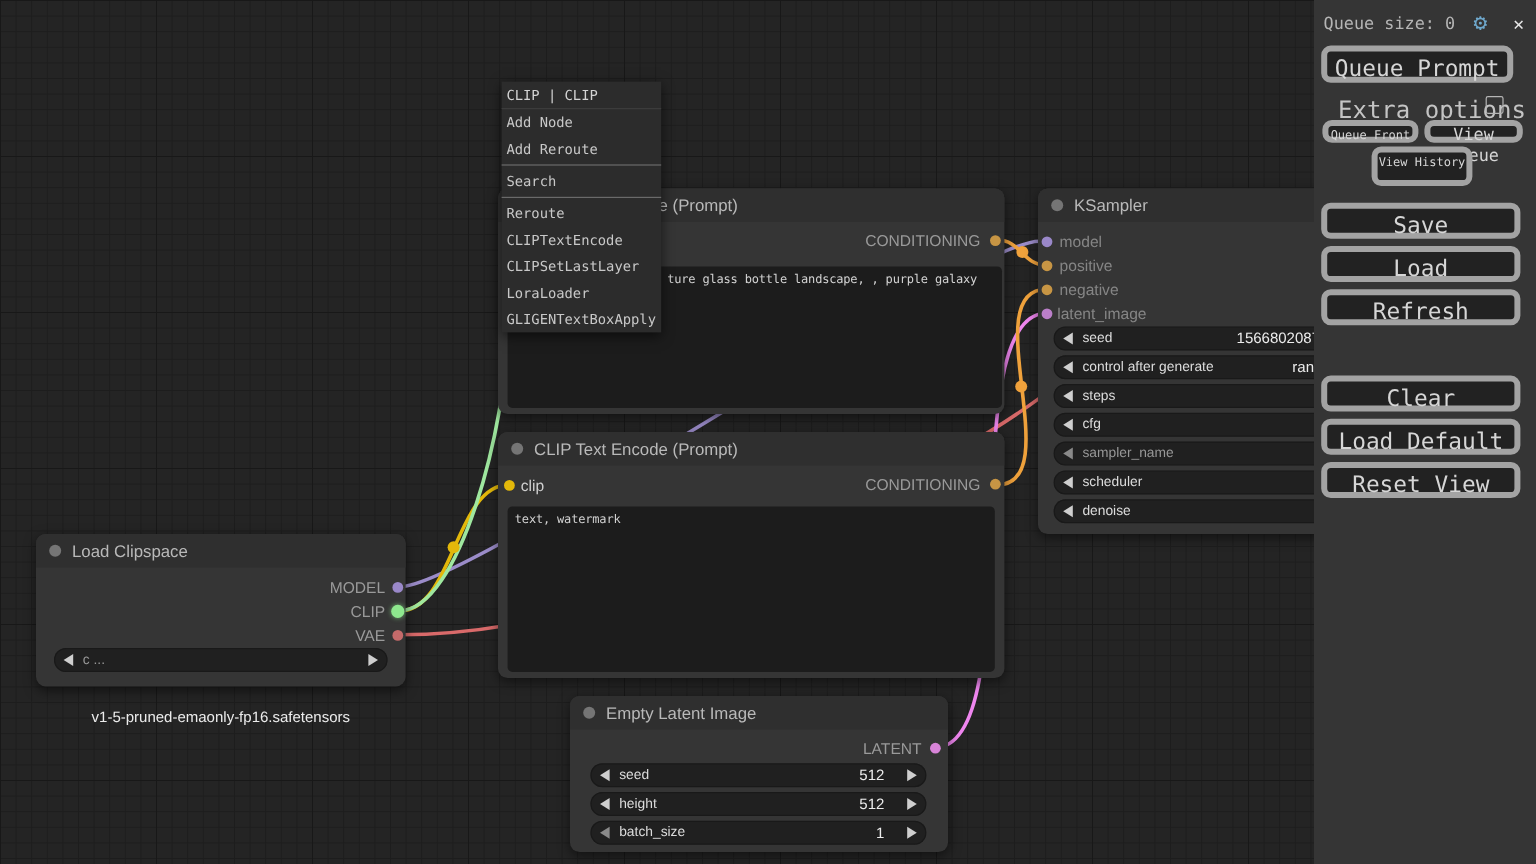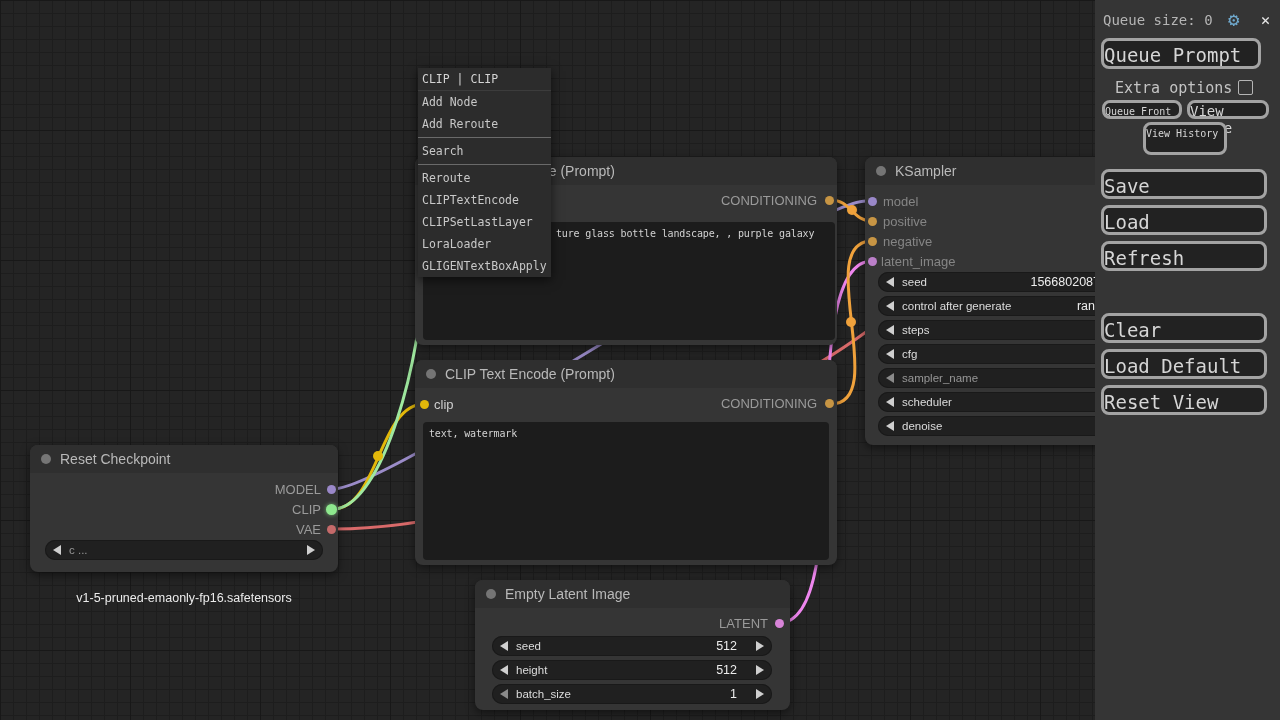--- a/index.html
+++ b/index.html
@@ -60,24 +60,24 @@
   .ctxmenu .msep{height:1px;background:#6a6a6a;margin:2px 0;}
 
   
   .sidebar{position:absolute;left:1095px;top:0;width:185px;height:720px;z-index:20;
     background:#353535;font-family:"DejaVu Sans Mono",monospace;}
   .qrow{position:absolute;left:8px;top:10px;width:170px;height:22px;}
   .qsize{position:absolute;left:0;top:2px;font-size:14px;color:#b5b5b5;white-space:nowrap;}
   .gear{position:absolute;left:125px;top:-2px;font-size:19px;color:#6fa8cc;cursor:pointer;}
   .closex{position:absolute;left:158px;top:1px;font-size:15px;font-weight:bold;color:#e8e8e8;
     cursor:pointer;}
-  .btn{position:absolute;background:#222;border:3px solid #a3a3a3;border-radius:8px;color:#d6d6d6;
-    cursor:pointer;box-sizing:border-box;}
+  .btn{position:absolute;background:#222;border:5px solid #a3a3a3;border-radius:8px;color:#d6d6d6;
+    text-align:center;cursor:pointer;box-sizing:border-box;}
   .btn-queue{left:6px;top:38px;width:160px;height:31px;font-size:19px;line-height:29px;}
-  .extra{position:absolute;left:20px;top:79px;font-size:15px;color:#c4c4c4;white-space:nowrap;}
+  .extra{position:absolute;left:20px;top:79px;font-size:20px;color:#c4c4c4;white-space:nowrap;}
   .chk{position:absolute;left:143px;top:80px;width:13px;height:13px;border:1.5px solid #b5b5b5;
     border-radius:2px;background:transparent;cursor:pointer;}
   .btn-qf{left:7px;top:100px;width:80px;height:19px;font-size:10px;line-height:17px;}
   .btn-vq{left:92px;top:100px;width:82px;height:19px;font-size:14px;line-height:17px;}
   .btn-vh{left:48px;top:122px;width:84px;height:33px;font-size:10px;line-height:14px;
     padding-top:2px;}
   .btn-big{left:6px;top:0;width:166px;height:30px;font-size:19px;line-height:28px;}
 </style>
 </head>
 <body>
@@ -117,21 +117,21 @@
     <div class="dot c-clip" style="left:5px;top:40px;"></div>
     <div class="slotlabel bright" style="left:19px;top:37px;">clip</div>
     <div class="slotlabel" style="right:20px;top:36px;">CONDITIONING</div>
     <div class="dot c-cond" style="right:3px;top:39px;"></div>
     <div class="textarea" style="left:8px;top:62px;width:394px;height:126px;">text, watermark</div>
   </div>
 
   <div class="node" style="left:30px;top:445px;width:308px;height:127px;">
     <div class="titlebar">
       <div class="titledot"></div>
-      <div class="title">Reset Checkpoint</div>
+      <div class="title">Load Clipspace</div>
     </div>
     <div class="slotlabel" style="right:17px;top:37px;">MODEL</div>
     <div class="dot c-model" style="right:2px;top:40px;"></div>
     <div class="slotlabel" style="right:17px;top:57px;">CLIP</div>
     <div class="dot c-clip-hl" style="right:1px;top:59px;width:11px;height:11px;"></div>
     <div class="slotlabel" style="right:17px;top:77px;">VAE</div>
     <div class="dot c-vae" style="right:2px;top:80px;"></div>
     <div class="widget" style="left:15px;top:95px;width:278px;">
       <div class="arr arrL"></div>
       <div class="wlabel muted">c ...</div>

